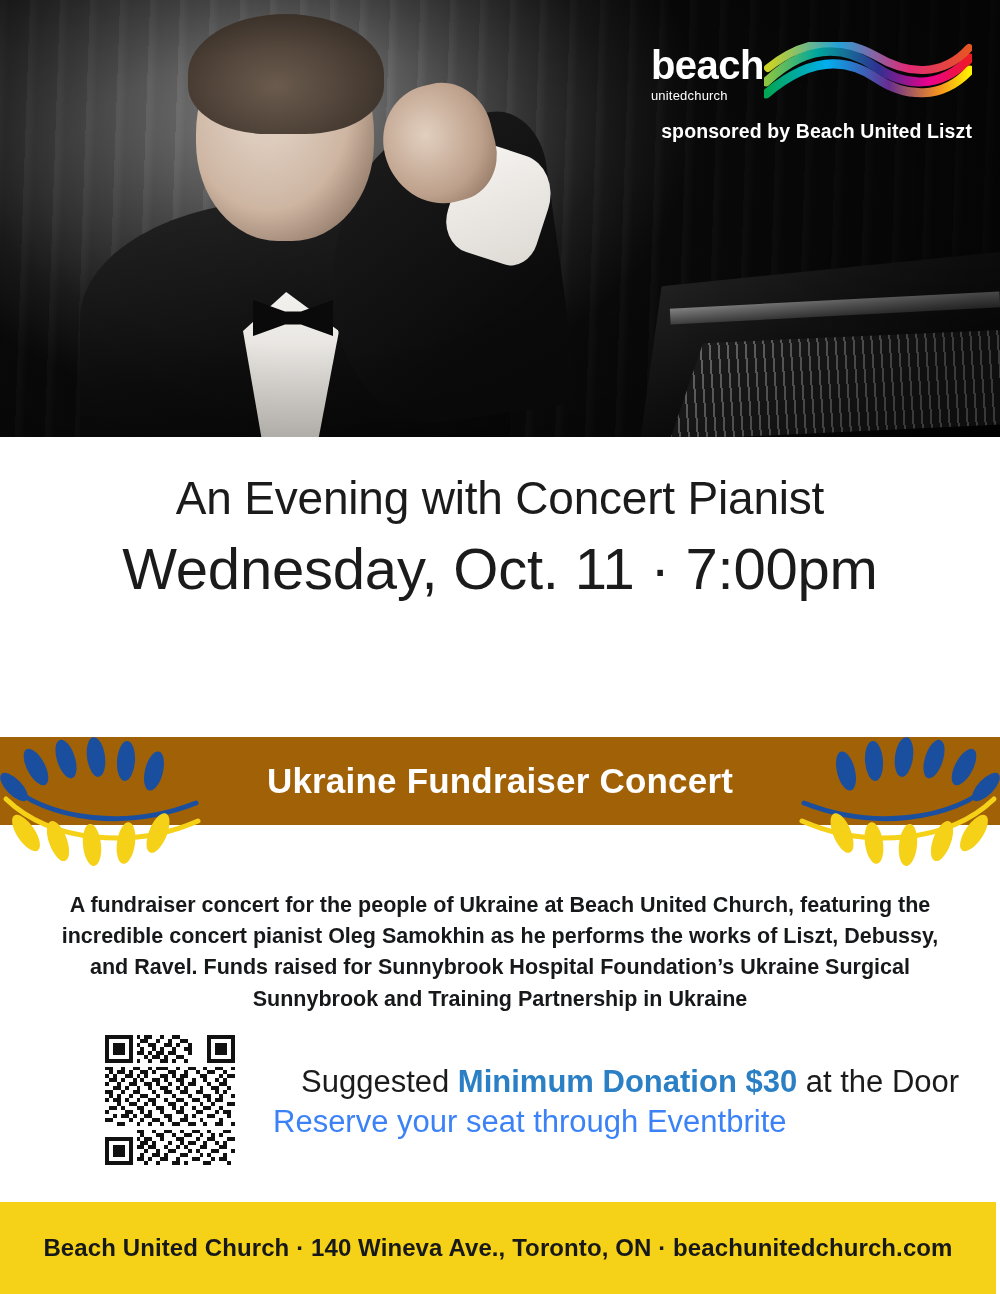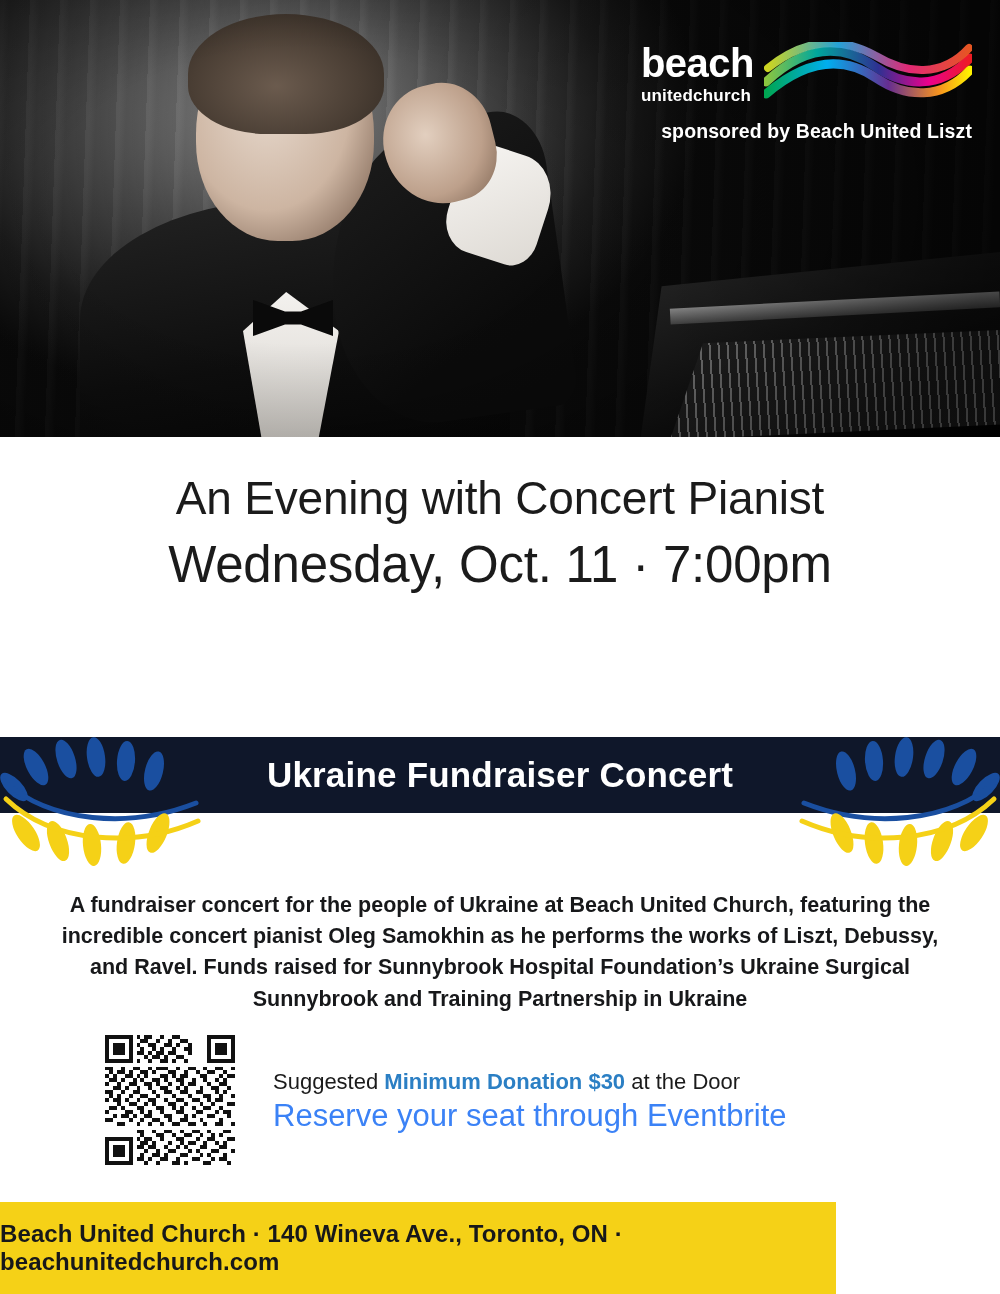--- a/index.html
+++ b/index.html
@@ -133,27 +133,27 @@
     background: radial-gradient(ellipse 700px 420px at 30% 45%, rgba(0,0,0,0) 35%, rgba(0,0,0,.55) 100%);
   }
 
   
   .logo-block {
     position: absolute;
     right: 28px; top: 42px;
     text-align: right;
     color: #ffffff;
   }
-  .logo-row { display: flex; align-items: center; justify-content: flex-end; gap: 10px; }
+  .logo-row { display: flex; align-items: center; justify-content: flex-end; }
   .logo-text { text-align: left; line-height: 1; }
   .logo-beach {
     font-size: 40px; font-weight: 700; letter-spacing: -0.5px; color: #ffffff;
   }
   .logo-unitedchurch {
-    font-size: 17px; font-weight: 700; color: #ffffff; letter-spacing: .2px; margin-top: 4px;
+    font-size: 13px; font-weight: 400; color: #ffffff; letter-spacing: .2px; margin-top: 4px;
   }
   .logo-swoosh { width: 208px; height: 62px; display:block; }
   .sponsor {
     margin-top: 16px;
     font-size: 19.5px;
     font-weight: 700;
     color: #ffffff;
     letter-spacing: .1px;
   }
 
@@ -177,32 +177,32 @@
     font-family: "DejaVu Serif", serif;
     font-style: italic;
     font-weight: 700;
     font-size: 76px;
     color: #3b87c6;
     letter-spacing: -1px;
     line-height: 1.08;
   }
   .line-3 {
     margin-top: 10px;
-    font-size: 51px;
+    font-size: 58px;
     font-weight: 400;
     color: #1b1b1b;
     letter-spacing: -0.2px;
   }
 
   
   .banner {
     position: absolute;
     left: 0; top: 737px;
-    width: 1000px; height: 76px;
-    background: #0f172a;
+    width: 1000px; height: 88px;
+    background: #a16207;
     display: flex; align-items: center; justify-content: center;
     overflow: visible;
   }
   .banner-text {
     position: relative;
     z-index: 3;
     color: #ffffff;
     font-size: 35px;
     font-weight: 700;
     letter-spacing: .2px;
@@ -238,34 +238,35 @@
     align-items: center;
     gap: 38px;
   }
   .qr {
     width: 130px; height: 130px;
     flex: 0 0 130px;
     background: #ffffff;
   }
   .donation-text { padding-top: 4px; }
   .donation-line1 {
-    font-size: 22px; font-weight: 400; color: #1b1b1b; line-height: 1.28;
+    font-size: 31px; font-weight: 400; color: #1b1b1b; line-height: 1.28;
     white-space: nowrap;
+    margin-left: 28px;
   }
   .donation-line1 b { color: #2b7fc4; font-weight: 700; }
   .donation-line2 {
     font-size: 31px; font-weight: 400; color: #3b82f6; line-height: 1.28;
     white-space: nowrap;
   }
 
   
   .footer {
     position: absolute;
     left: 0; bottom: 0;
-    width: 836px; height: 92px;
+    width: 996px; height: 92px;
     background: #f5d117;
     display: flex; align-items: center; justify-content: center;
   }
   .footer-text {
     font-size: 24px;
     font-weight: 700;
     color: #17181a;
     letter-spacing: .1px;
   }
 </style>

